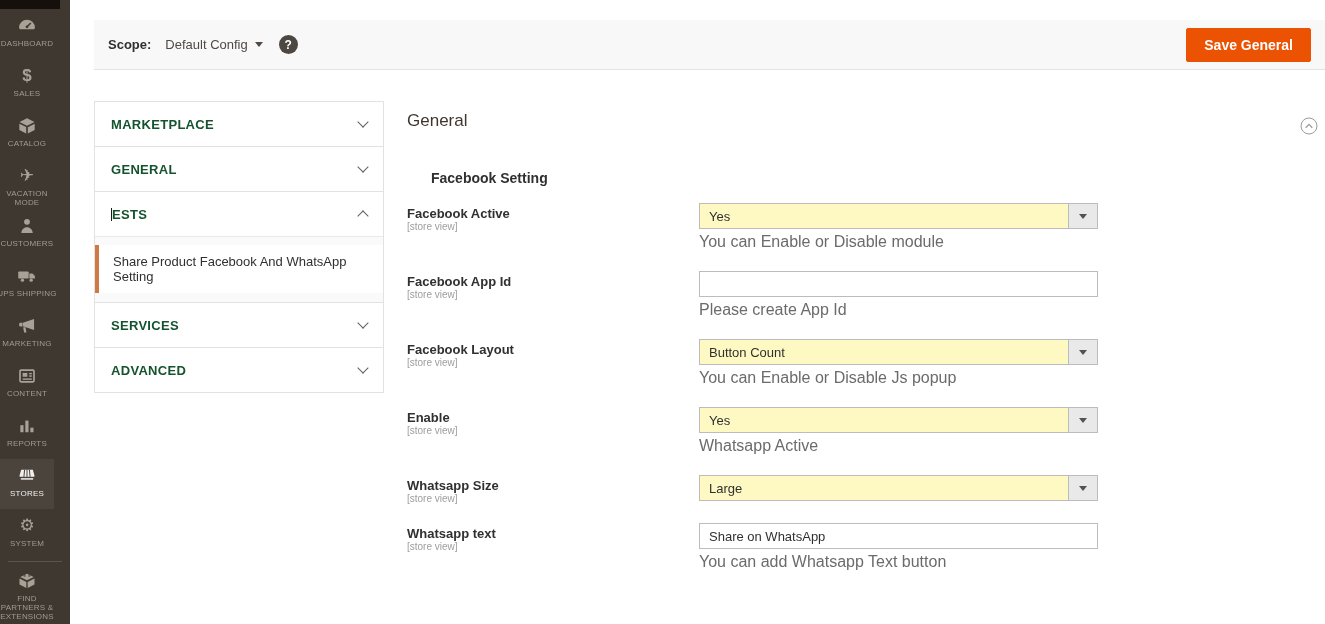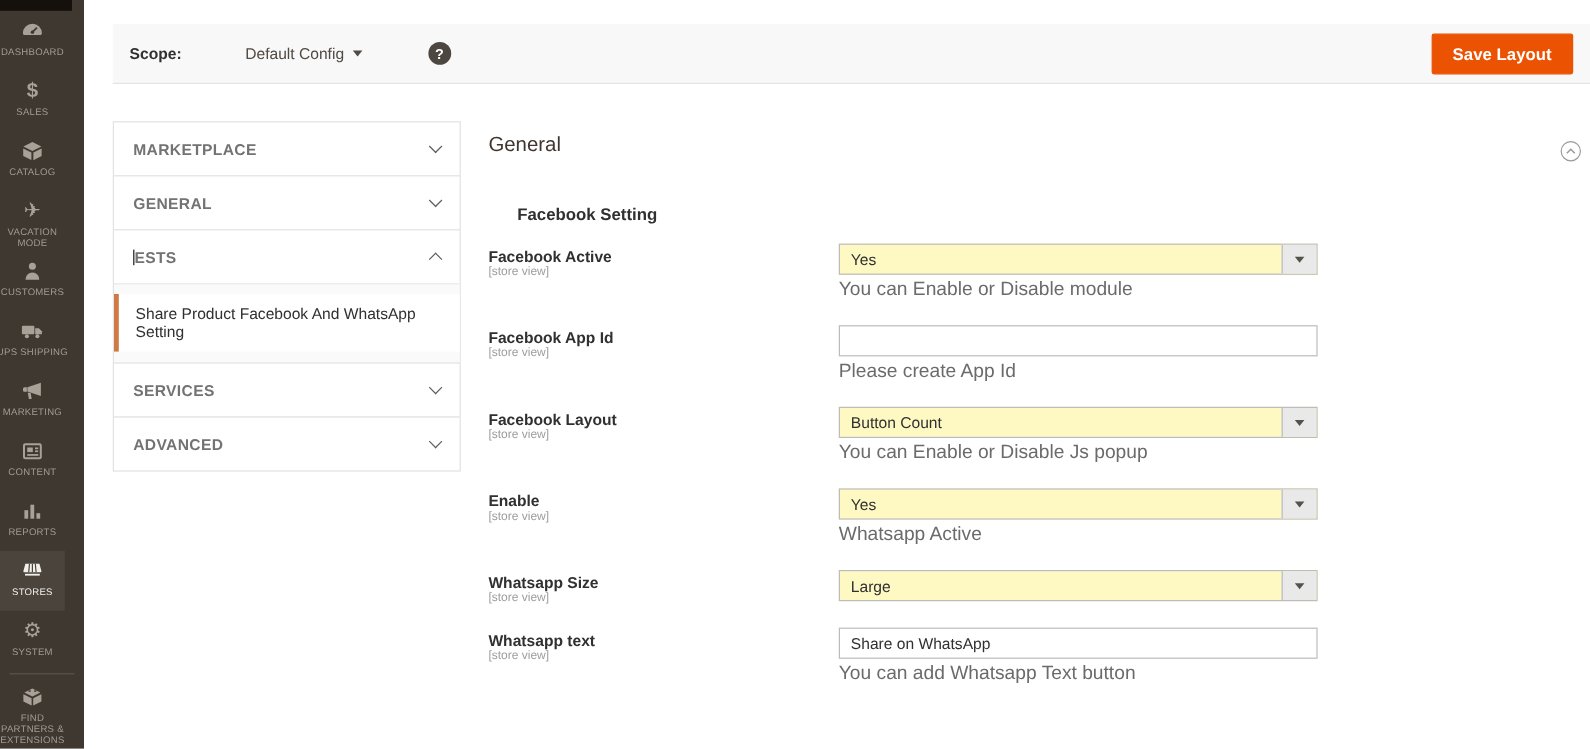--- a/index.html
+++ b/index.html
@@ -15,36 +15,36 @@
   .sb-icon { height:20px; display:flex; align-items:center; justify-content:center; }
   .sb-icon svg { width:20px; height:20px; fill:#a9a198; }
   .sb-icon.glyph { font-size:17px; line-height:20px; color:#a9a198; font-weight:bold; }
   .sb-label { margin-top:3px; font-size:8px; line-height:9px; color:#a39a91; text-align:center; width:66px; letter-spacing:.2px; }
   .sb-item.active .sb-label { color:#f2efec; }
   .sb-divider { width:54px; height:1px; background:#5b534c; margin:2px auto 2px auto; }
 
   
   .main { position:absolute; left:70px; top:0; right:0; bottom:0; background:#fff; }
 
-  .actions-bar { position:absolute; left:24px; right:0; top:20px; height:50px; background:#f8f8f8; border-bottom:1px solid #e3e3e3; display:flex; align-items:center; padding:0 14px;gap:39px; }
+  .actions-bar { position:absolute; left:24px; right:0; top:20px; height:50px; background:#f8f8f8; border-bottom:1px solid #e3e3e3; display:flex; align-items:center; padding:0 14px; }
   .scope-label { font-size:13px; font-weight:bold; color:#303030; }
   .scope-select { display:flex; align-items:center; margin-left:14px; cursor:pointer; }
   .scope-value { font-size:13px; color:#514943; }
   .caret-down { width:0; height:0; border-left:4px solid transparent; border-right:4px solid transparent; border-top:5px solid #514943; margin-left:7px; }
   .help-icon { width:19px; height:19px; border-radius:50%; background:#4d4742; color:#fff; font-size:12px; font-weight:bold; display:flex; align-items:center; justify-content:center; margin-left:16px; cursor:pointer; }
   .spacer { flex:1; }
   .save-btn { background:#eb5202; color:#fff; border:1px solid #eb5202; border-radius:2px; height:34px; padding:0 17px; font-size:14px; font-weight:bold; font-family:inherit; cursor:pointer; }
 
   .content { position:absolute; left:24px; right:0; top:71px; bottom:0; display:flex; }
 
   
   .config-nav { width:290px; margin-top:30px; flex:0 0 290px; }
   .acc-section { border:1px solid #e2e2e2; background:#fff; margin-bottom:-1px; }
   .acc-header { height:44px; display:flex; align-items:center; justify-content:space-between; padding:0 16px; cursor:pointer; }
-  .acc-title { font-size:13px; font-weight:bold; color:#737373; letter-spacing:.3px; }
+  .acc-title { font-size:13px; font-weight:bold; color:#14532d; letter-spacing:.3px; }
   .chev { display:inline-block; width:8px; height:8px; border-right:1.5px solid #5f5f5f; border-bottom:1.5px solid #5f5f5f; }
   .chev.down { transform:rotate(45deg); margin-top:-4px; }
   .chev.up { transform:rotate(225deg); margin-top:4px; }
   .acc-body { background:#fafafa; padding:8px 0 9px 0; border-top:1px solid #e9e9e9; }
   .acc-item { background:#fff; border-left:4px solid #cf7a45; height:48px; display:flex; align-items:center; padding-left:14px; font-size:13px; color:#303030; cursor:pointer; }
   .text-cursor { display:inline-block; width:1px; height:13px; background:#1a1a1a; vertical-align:-2px; }
 
   
   .form-area { flex:1; margin-left:23px; position:relative; padding-right:40px; }
   .form-title { margin-top:38px; font-size:17px; color:#41362f; line-height:24px; font-weight:normal; }
@@ -200,21 +200,21 @@
   <div class="main">
 
     <div class="actions-bar">
       <span class="scope-label">Scope:</span>
       <span class="scope-select">
         <span class="scope-value">Default Config</span>
         <span class="caret-down"></span>
       </span>
       <span class="help-icon">?</span>
       <span class="spacer"></span>
-      <button class="save-btn">Save Layout</button>
+      <button class="save-btn">Save General</button>
     </div>
 
     <div class="content">
 
       <div class="config-nav">
 
         <div class="acc-section">
           <div class="acc-header">
             <span class="acc-title">MARKETPLACE</span>
             <span class="chev down"></span>

